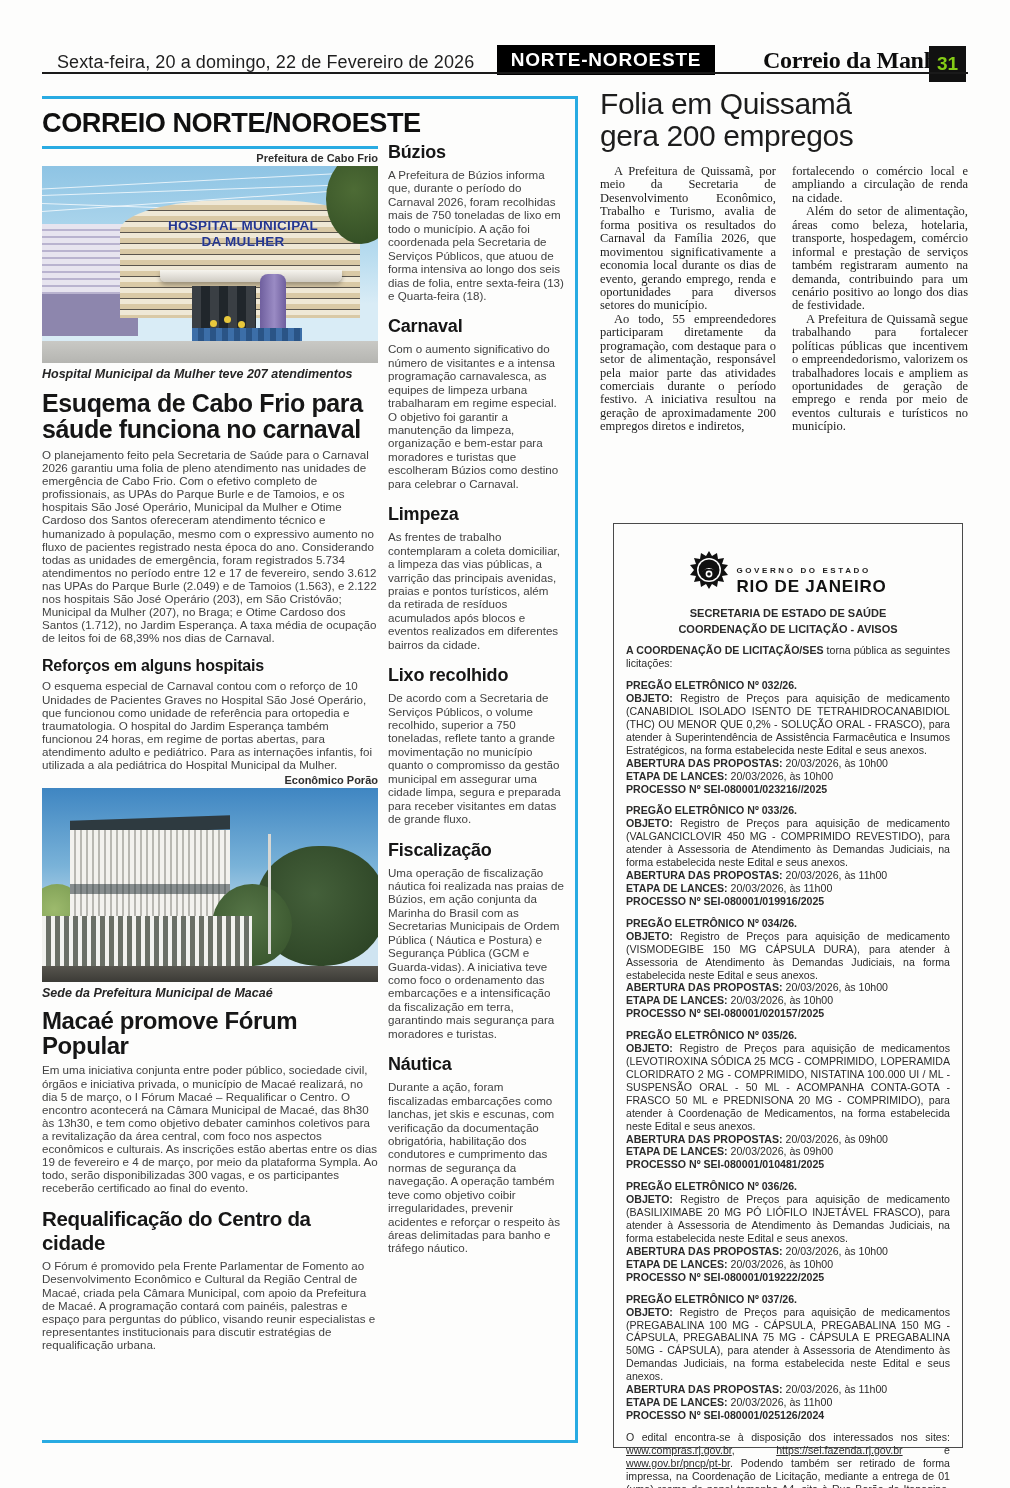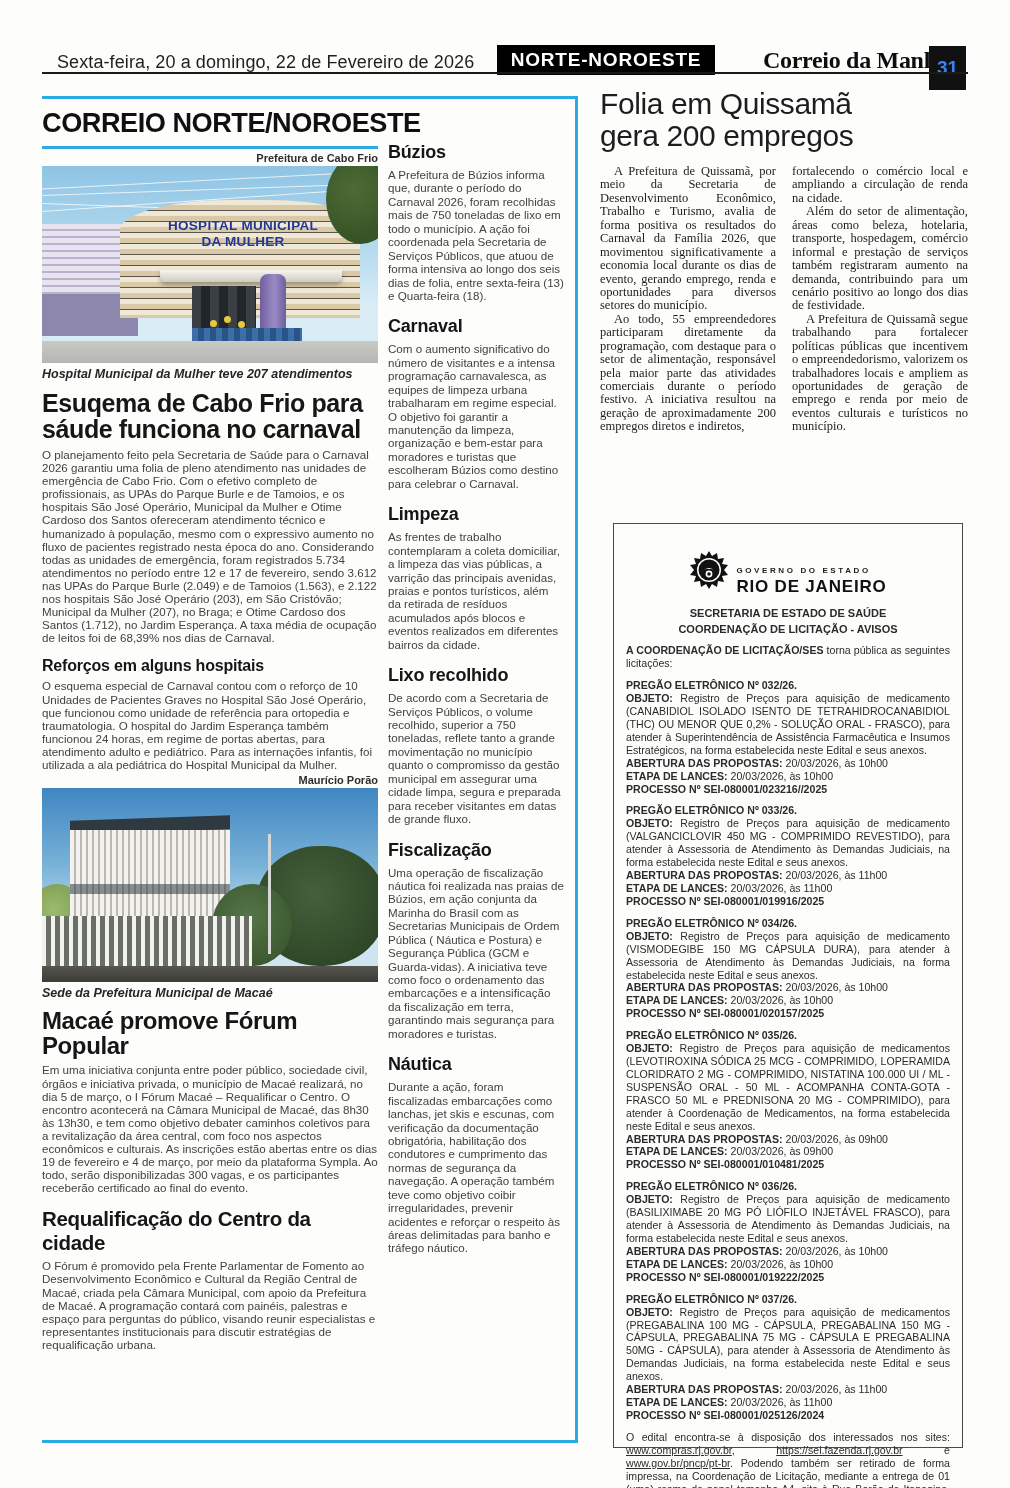--- a/index.html
+++ b/index.html
@@ -6,21 +6,21 @@
   .page{position:relative;width:1010px;height:1488px;background:#fdfdfc;margin:0 auto;overflow:hidden;
         font-family:"Liberation Sans",sans-serif;color:#3c3c3c;}
   [data-interactable]{box-sizing:border-box;}
 
   
   .hdr-date{position:absolute;left:57px;top:52px;font-size:18px;color:#1f1f1f;letter-spacing:.1px;}
   .hdr-section{position:absolute;left:497px;top:45px;width:218px;height:30px;background:#000;color:#fff;
                font-weight:bold;font-size:19px;letter-spacing:.8px;display:flex;align-items:center;justify-content:center;}
   .hdr-masthead{position:absolute;left:763px;top:47px;font-family:"Liberation Serif",serif;font-weight:bold;
                 font-size:24px;color:#0d0d0d;letter-spacing:-.3px;}
-  .hdr-pagebox{position:absolute;left:929px;top:46px;width:37px;height:44px;background:#111;color:#3b82f6;
+  .hdr-pagebox{position:absolute;left:929px;top:46px;width:37px;height:36px;background:#111;color:#84cc16;
                font-weight:bold;font-size:19px;display:flex;align-items:center;justify-content:center;}
   .hdr-rule{position:absolute;left:42px;top:72px;width:926px;height:2px;background:#1a1a1a;}
 
   
   .frame-top{position:absolute;left:42px;top:96px;width:536px;height:3px;}
   .frame-right{position:absolute;left:575px;top:96px;width:3px;height:1347px;}
   .frame-bottom{position:absolute;left:42px;top:1440px;width:536px;height:3px;}
 
   
   .left-col{position:absolute;left:42px;top:99px;width:336px;}
@@ -149,21 +149,21 @@
       <div class="ph1-road" data-interactable="false"></div>
       <div class="ph1-tree" data-interactable="false"></div>
     </div>
     <div class="caption" data-interactable="false">Hospital Municipal da Mulher teve 207 atendimentos</div>
 
     <h1 class="art-headline" data-interactable="false">Esuqema de Cabo Frio para sáude funciona no carnaval</h1>
     <p class="body-sans" data-interactable="false">O planejamento feito pela Secretaria de Saúde para o Carnaval 2026 garantiu uma folia de pleno atendimento nas unidades de emergência de Cabo Frio. Com o efetivo completo de profissionais, as UPAs do Parque Burle e de Tamoios, e os hospitais São José Operário, Municipal da Mulher e Otime Cardoso dos Santos ofereceram atendimento técnico e humanizado à população, mesmo com o expressivo aumento no fluxo de pacientes registrado nesta época do ano. Considerando todas as unidades de emergência, foram registrados 5.734 atendimentos no período entre 12 e 17 de fevereiro, sendo 3.612 nas UPAs do Parque Burle (2.049) e de Tamoios (1.563), e 2.122 nos hospitais São José Operário (203), em São Cristóvão; Municipal da Mulher (207), no Braga; e Otime Cardoso dos Santos (1.712), no Jardim Esperança. A taxa média de ocupação de leitos foi de 68,39% nos dias de Carnaval.</p>
     <h2 class="art-sub" data-interactable="false">Reforços em alguns hospitais</h2>
     <p class="body-sans" data-interactable="false">O esquema especial de Carnaval contou com o reforço de 10 Unidades de Pacientes Graves no Hospital São José Operário, que funcionou como unidade de referência para ortopedia e traumatologia. O hospital do Jardim Esperança também funcionou 24 horas, em regime de portas abertas, para atendimento adulto e pediátrico. Para as internações infantis, foi utilizada a ala pediátrica do Hospital Municipal da Mulher.</p>
 
-    <div class="credit" data-interactable="false">Maurício Porão</div>
+    <div class="credit" data-interactable="false">Econômico Porão</div>
     <div class="photo photo2" data-interactable="false">
       <div class="ph2-treeL" data-interactable="false"></div>
       <div class="ph2-bldg-top" data-interactable="false"></div>
       <div class="ph2-bldg" data-interactable="false"></div>
       <div class="ph2-glass" data-interactable="false"></div>
       <div class="ph2-treeR1" data-interactable="false"></div>
       <div class="ph2-treeR2" data-interactable="false"></div>
       <div class="ph2-pole" data-interactable="false"></div>
       <div class="ph2-fence" data-interactable="false"></div>
       <div class="ph2-ground" data-interactable="false"></div>

